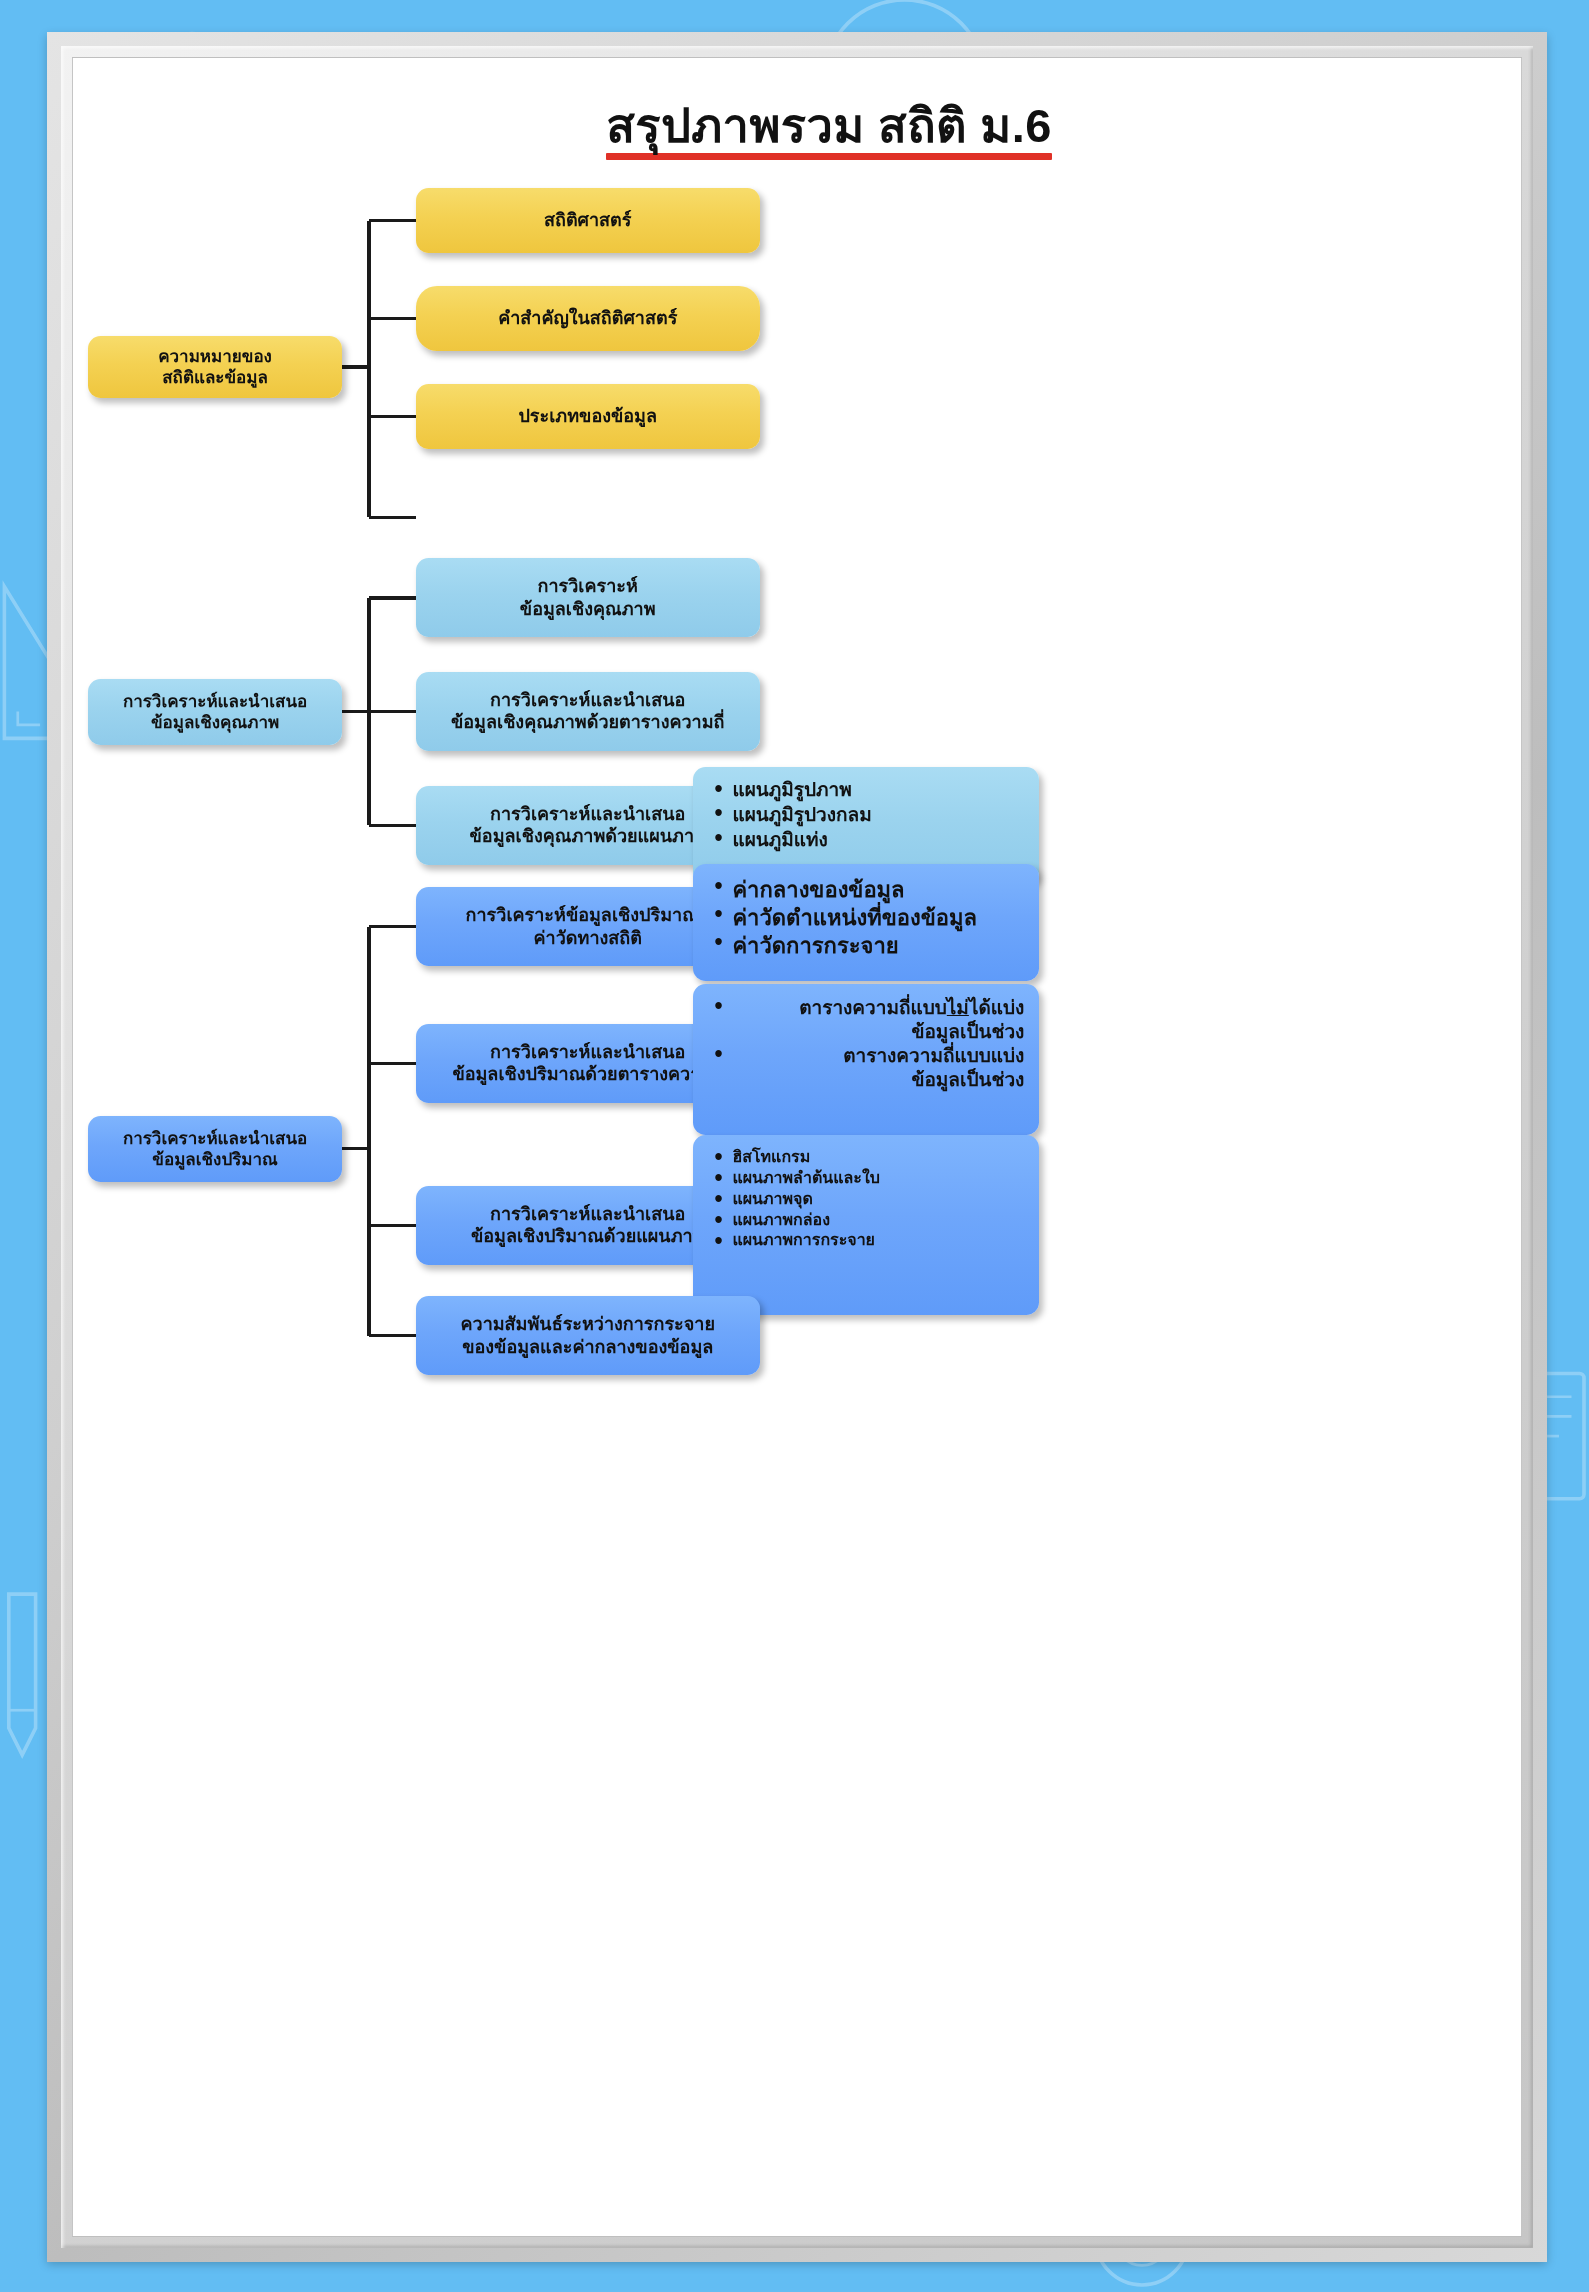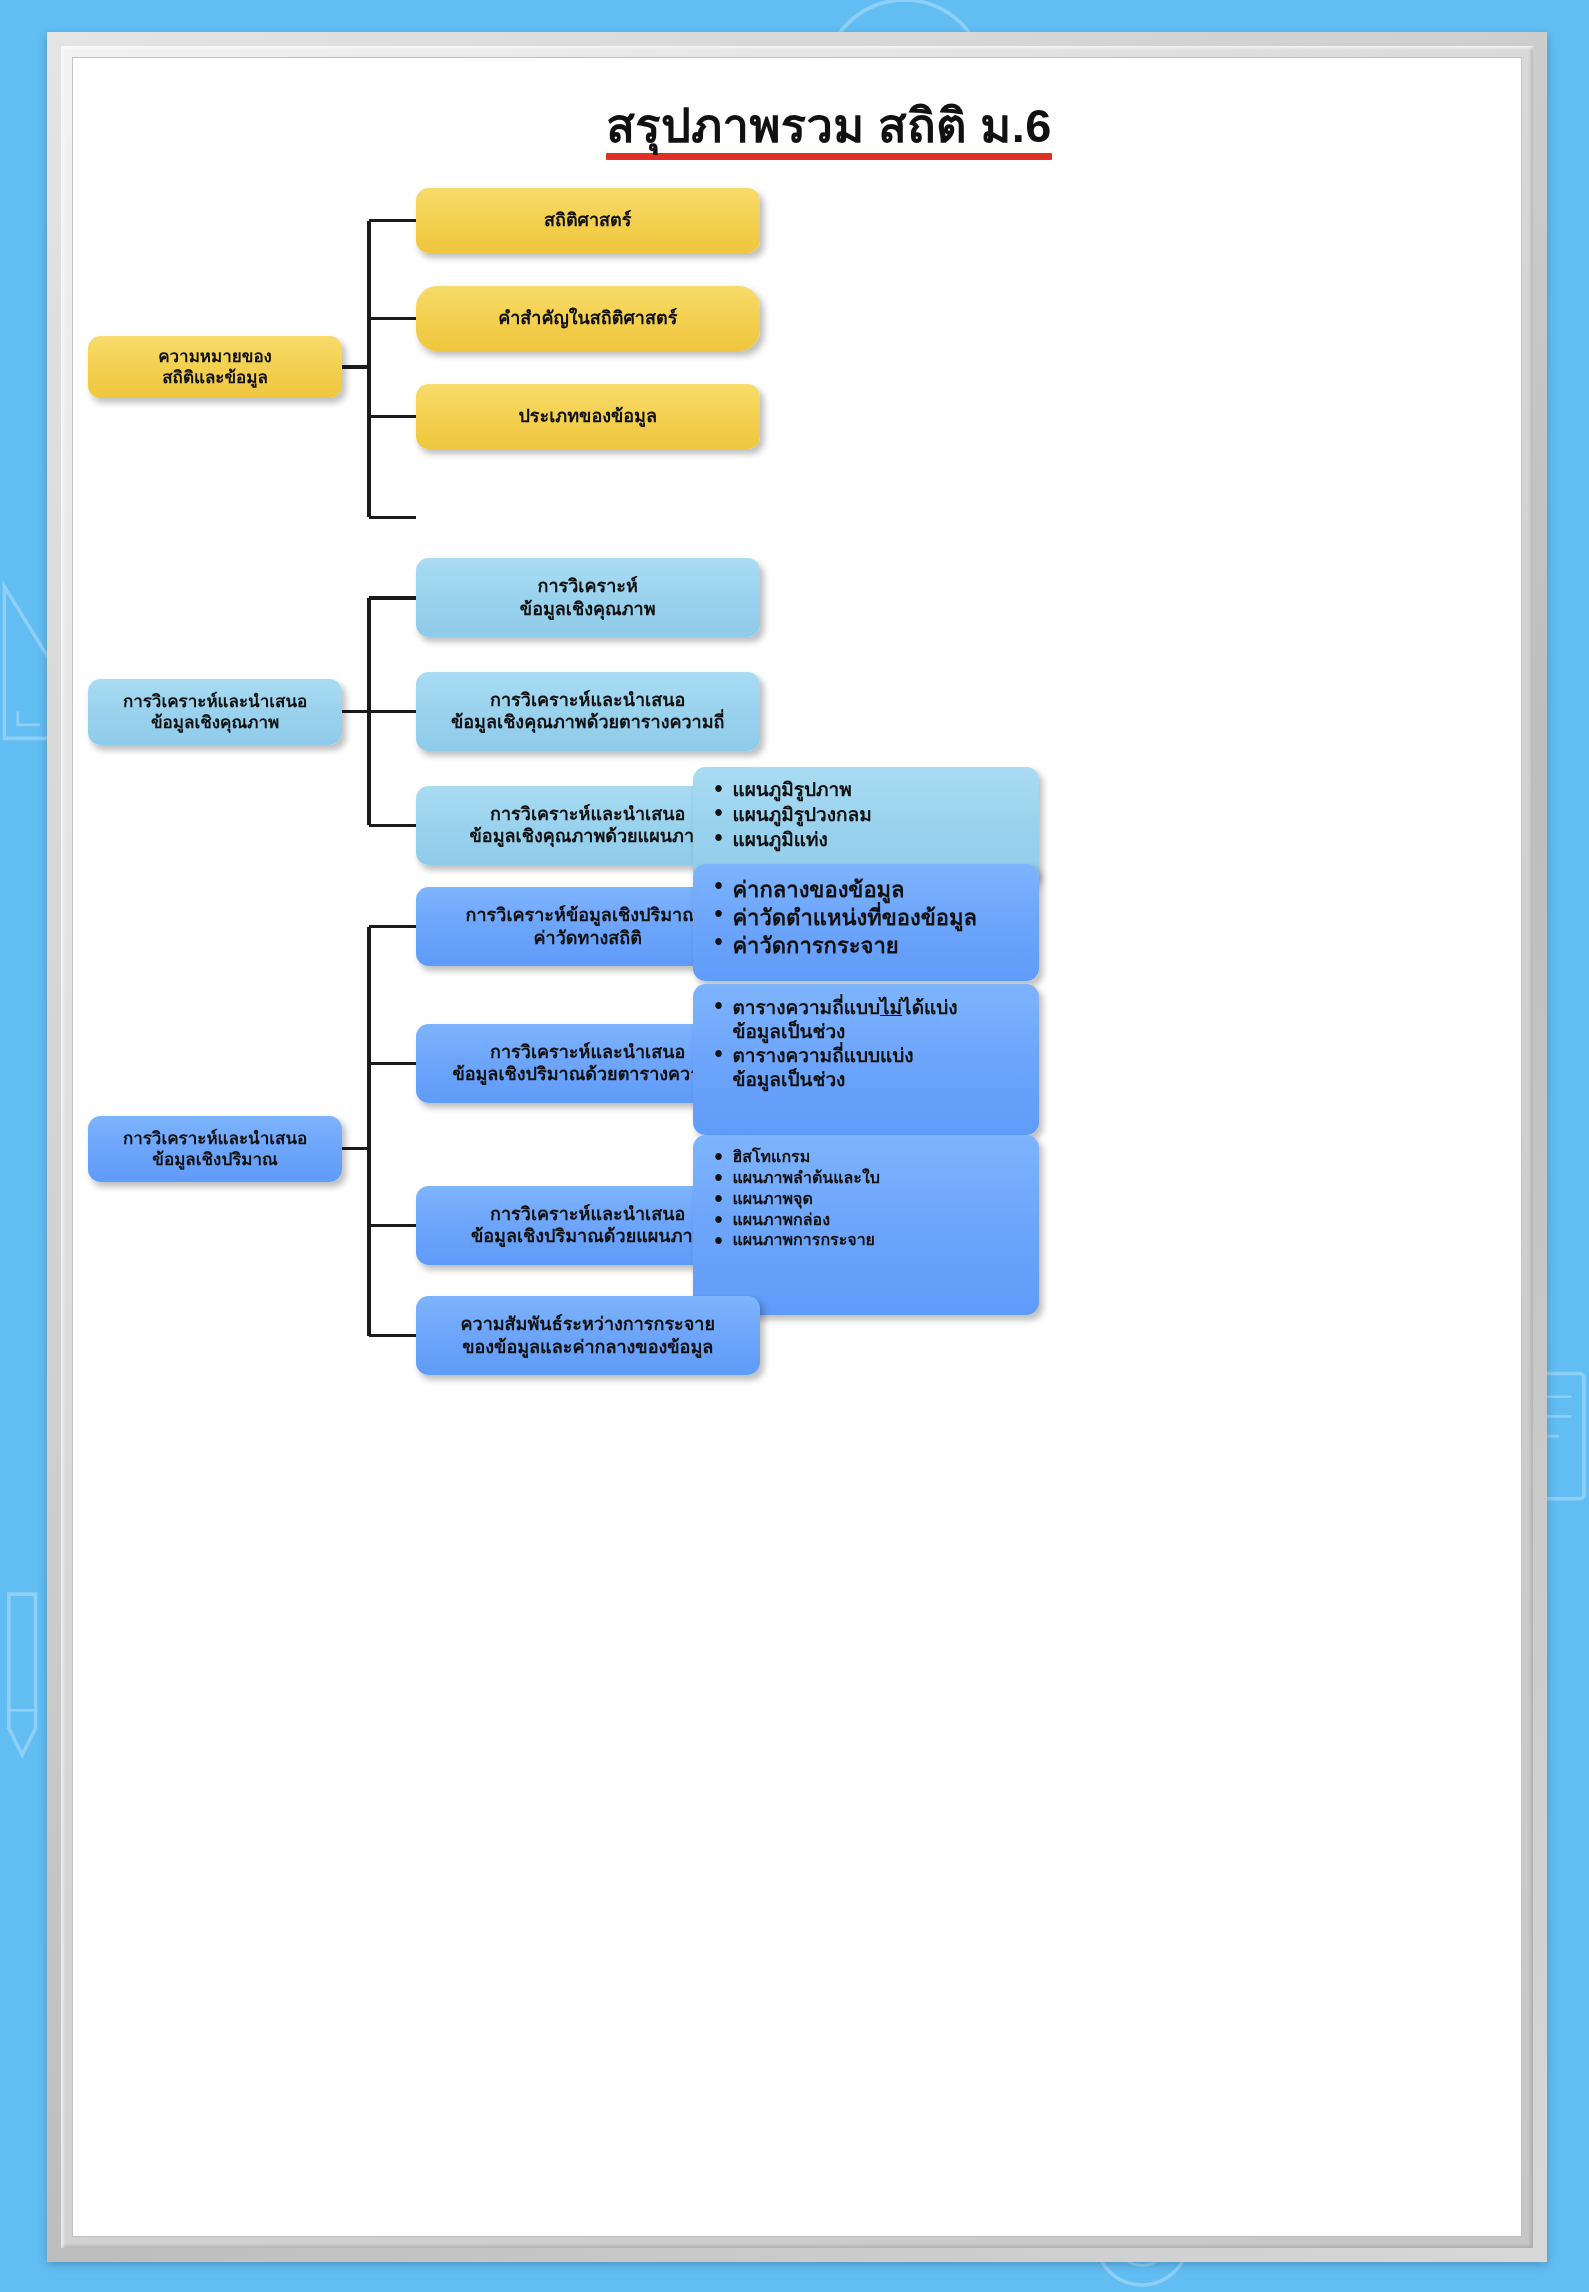--- a/index.html
+++ b/index.html
@@ -232,21 +232,21 @@
           <div class="node bullets lvl-dblue" style="left: 42.8305%; top: 37.0157%; width: 23.8361%; height: 5.35862%; font-size: 22px;">
             <ul>
               <li>ค่ากลางของข้อมูล</li>
               <li>ค่าวัดตำแหน่งที่ของข้อมูล</li>
               <li>ค่าวัดการกระจาย</li>
             </ul>
           </div>
           <div class="node lvl-dblue" style="left: 23.712%; top: 44.3528%; width: 23.712%; height: 3.62737%; font-size: 18px;">
             <span>การวิเคราะห์และนำเสนอ<br>ข้อมูลเชิงปริมาณด้วยตารางความถี่</span>
           </div>
-          <div class="node bullets lvl-dblue" style="left: 42.8305%; top: 42.5392%; width: 23.8361%; height: 6.92498%; font-size: 19px;">
+          <div class="node bullets lvl-dblue" style="left: 42.8305%; top: 42.5392%; width: 23.8361%; height: 6.92498%; font-size: 19px; text-align: right;">
             <ul>
               <li>ตารางความถี่แบบ<span class="u">ไม่</span>ได้แบ่ง<br>ข้อมูลเป็นช่วง</li>
               <li>ตารางความถี่แบบแบ่ง<br>ข้อมูลเป็นช่วง</li>
             </ul>
           </div>
           <div class="node lvl-dblue" style="left: 23.712%; top: 51.7725%; width: 23.712%; height: 3.62737%; font-size: 18px;">
             <span>การวิเคราะห์และนำเสนอ<br>ข้อมูลเชิงปริมาณด้วยแผนภาพ</span>
           </div>
           <div class="node bullets lvl-dblue" style="left: 42.8305%; top: 49.4641%; width: 23.8361%; height: 8.24402%; font-size: 16px;">
             <ul>

